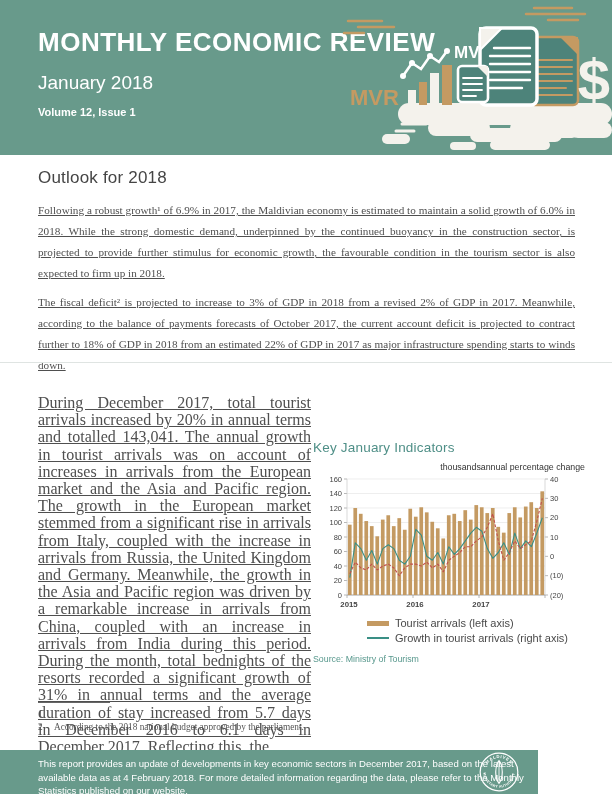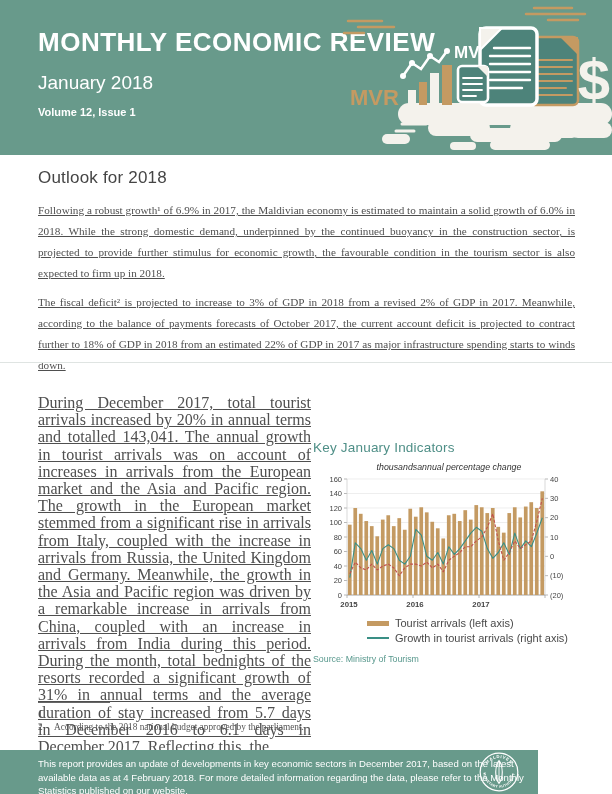--- a/index.html
+++ b/index.html
@@ -23,22 +23,22 @@
   .body-para{margin:12px 0 0 0;font-family:"Liberation Serif",serif;font-size:11.2px;
     line-height:21px;color:#4f4f4f;text-align:justify;text-decoration:underline;}
   .body-para + .body-para{margin-top:8px;}
   .rule{position:absolute;left:0;top:362px;width:612px;border-top:1px solid #dfe4e2;}
   
   .tourism-left{position:absolute;left:38px;top:378px;width:273px;}
   .tourism-left .body-para{margin-top:16px;line-height:17.2px;font-size:16px;}
   
   .chart-block{position:absolute;left:313px;top:440px;width:272px;}
   .chart-title{margin:0;font-size:13.5px;font-weight:400;color:#4f8f87;letter-spacing:.2px;}
-  .chart-captions{display:flex;justify-content:center;margin-top:7px;
-    font-size:8.8px;color:#333;font-style:italic;}
+  .chart-captions{display:flex;justify-content:flex-end;margin-top:7px;
+    font-size:8.8px;color:#333;}
   .chart-svg{display:block;margin-top:2px;font-family:"Liberation Sans",sans-serif;}
   .legend{margin:2px 0 0 54px;}
   .legend-row{display:flex;align-items:center;margin-top:3px;}
   .legend-swatch{width:22px;margin-right:6px;flex:0 0 22px;}
   .swatch-bar{height:5px;background:#c49a62;}
   .swatch-line{height:1.5px;background:#3a8f85;}
   .swatch-dashed{height:2px;background:repeating-linear-gradient(90deg,#c1504c 0 3px,transparent 3px 5px);}
   .legend-label{font-size:11px;color:#4a4a4a;}
   .chart-source{margin-top:10px;font-size:8.8px;color:#58988d;}
   

